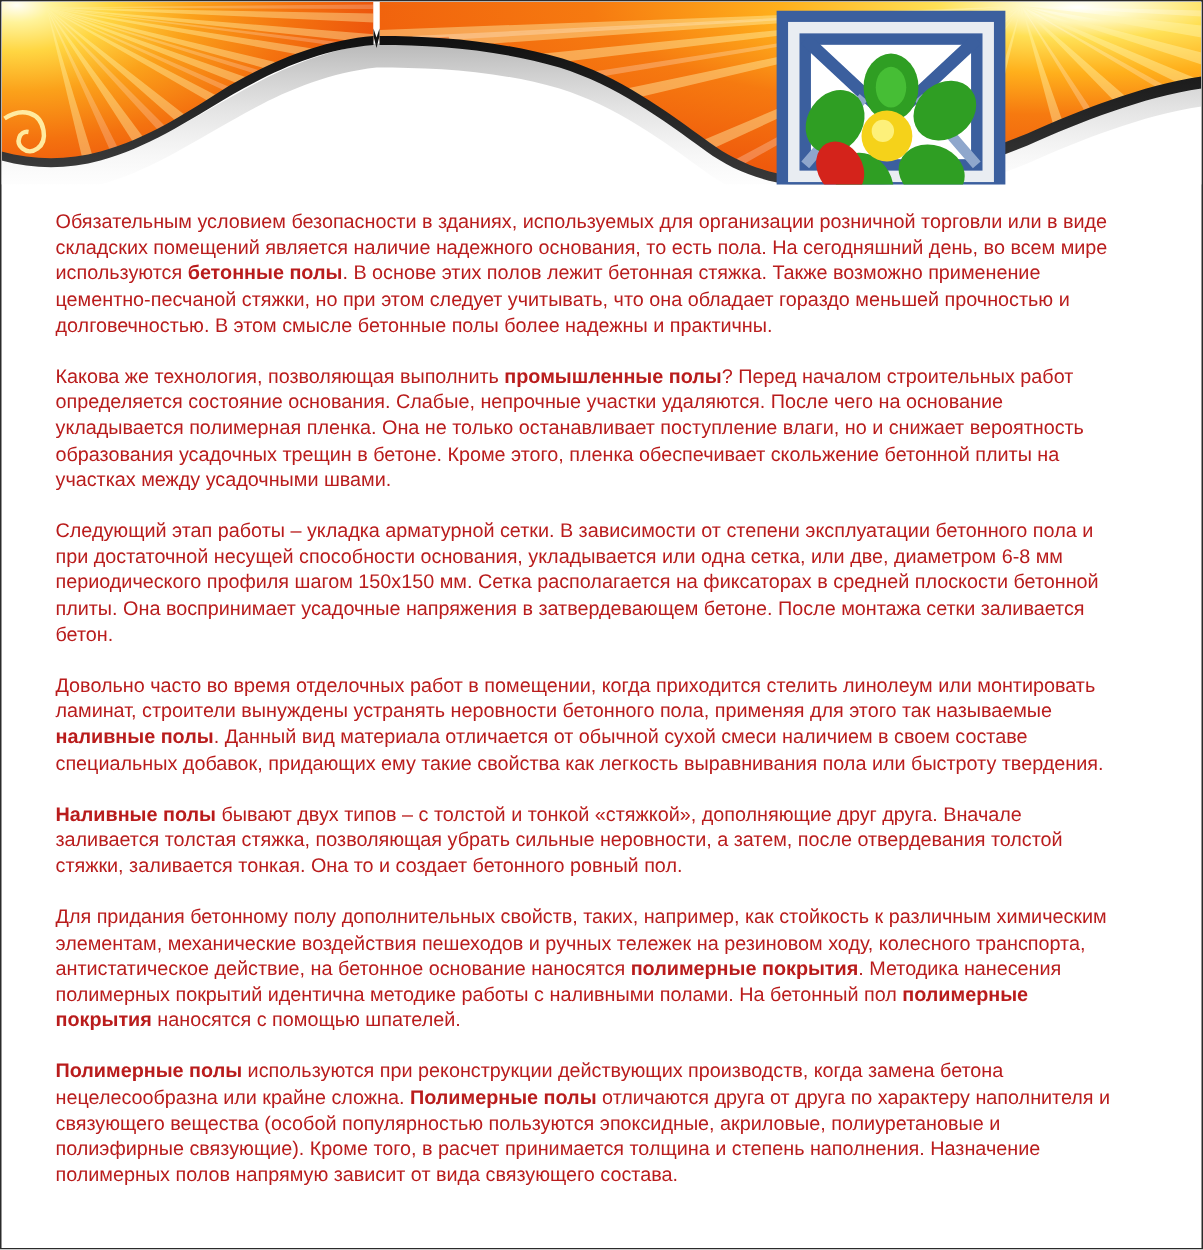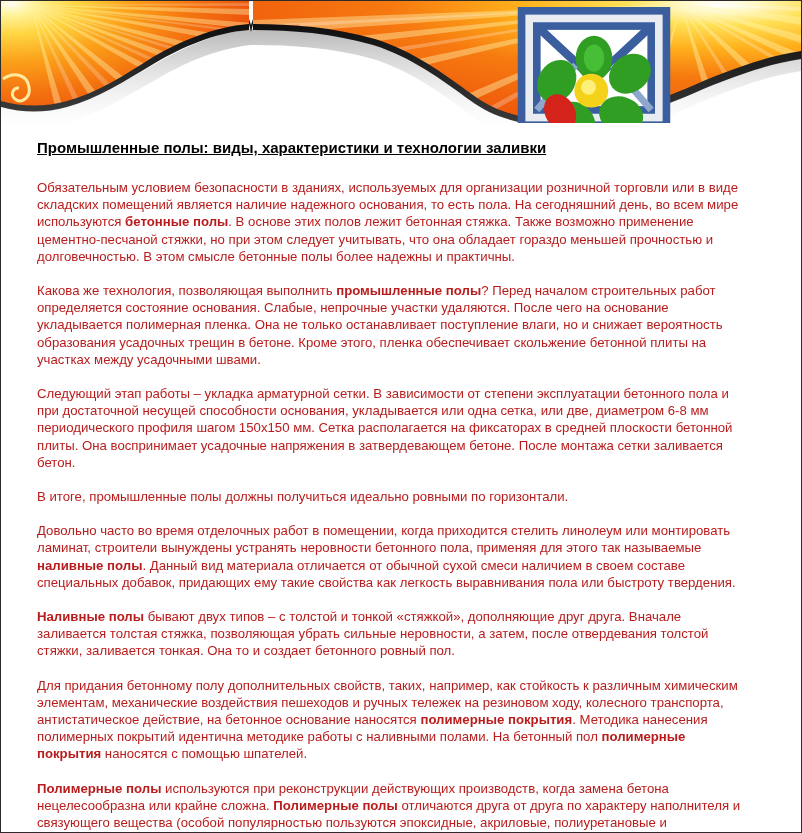--- a/index.html
+++ b/index.html
@@ -275,26 +275,24 @@
             <circle cx="9.2" cy="8.3" r="1.1" fill="#fdf07a"></circle>
           </g>
         </svg>
 
       </div>
 
     </div>
   </div>
 
   <div class="article">
-    <h1 class="article-title">Промышленные полы: виды, характеристики и технологии заливки</h1>
     <div id="paragraph-host">
         <div class="para"><span>Обязательным условием безопасности в зданиях, используемых для организации розничной торговли или в виде складских помещений является наличие надежного основания, то есть пола. На сегодняшний день, во всем мире используются </span><b>бетонные полы</b><span>. В основе этих полов лежит бетонная стяжка. Также возможно применение цементно-песчаной стяжки, но при этом следует учитывать, что она обладает гораздо меньшей прочностью и долговечностью. В этом смысле бетонные полы более надежны и практичны.</span></div>
         <div class="para"><span>Какова же технология, позволяющая выполнить </span><b>промышленные полы</b><span>? Перед началом строительных работ определяется состояние основания. Слабые, непрочные участки удаляются. После чего на основание укладывается полимерная пленка. Она не только останавливает поступление влаги, но и снижает вероятность образования усадочных трещин в бетоне. Кроме этого, пленка обеспечивает скольжение бетонной плиты на участках между усадочными швами.</span></div>
         <div class="para"><span>Следующий этап работы – укладка арматурной сетки. В зависимости от степени эксплуатации бетонного пола и при достаточной несущей способности основания, укладывается или одна сетка, или две, диаметром 6-8 мм периодического профиля шагом 150x150 мм. Сетка располагается на фиксаторах в средней плоскости бетонной плиты. Она воспринимает усадочные напряжения в затвердевающем бетоне. После монтажа сетки заливается бетон.</span></div>
-        <div class="para"><span>В итоге, промышленные полы должны получиться идеально ровными по горизонтали.</span></div>
         <div class="para"><span>Довольно часто во время отделочных работ в помещении, когда приходится стелить линолеум или монтировать ламинат, строители вынуждены устранять неровности бетонного пола, применяя для этого так называемые </span><b>наливные полы</b><span>. Данный вид материала отличается от обычной сухой смеси наличием в своем составе специальных добавок, придающих ему такие свойства как легкость выравнивания пола или быстроту твердения.</span></div>
         <div class="para"><b>Наливные полы</b><span> бывают двух типов – с толстой и тонкой «стяжкой»,  дополняющие друг друга. Вначале заливается толстая стяжка, позволяющая убрать сильные неровности, а затем, после отвердевания толстой стяжки, заливается тонкая. Она то и создает бетонного ровный пол.</span></div>
         <div class="para"><span>Для придания бетонному полу дополнительных свойств, таких, например, как стойкость к различным химическим элементам, механические воздействия пешеходов и ручных тележек на резиновом ходу, колесного транспорта, антистатическое действие, на бетонное основание наносятся </span><b>полимерные покрытия</b><span>. Методика нанесения полимерных покрытий идентична методике работы с наливными полами. На бетонный пол </span><b>полимерные покрытия</b><span> наносятся с помощью шпателей.</span></div>
         <div class="para"><b>Полимерные полы</b><span> используются при реконструкции действующих производств, когда замена бетона нецелесообразна или крайне сложна. </span><b>Полимерные полы</b><span> отличаются друга от друга по характеру наполнителя и связующего вещества (особой популярностью пользуются эпоксидные, акриловые, полиуретановые и полиэфирные связующие). Кроме того, в расчет принимается толщина и степень наполнения. Назначение полимерных полов напрямую зависит от вида связующего состава.</span></div>
       </div>
   </div>
 
 </div>
 
 </body></html>

